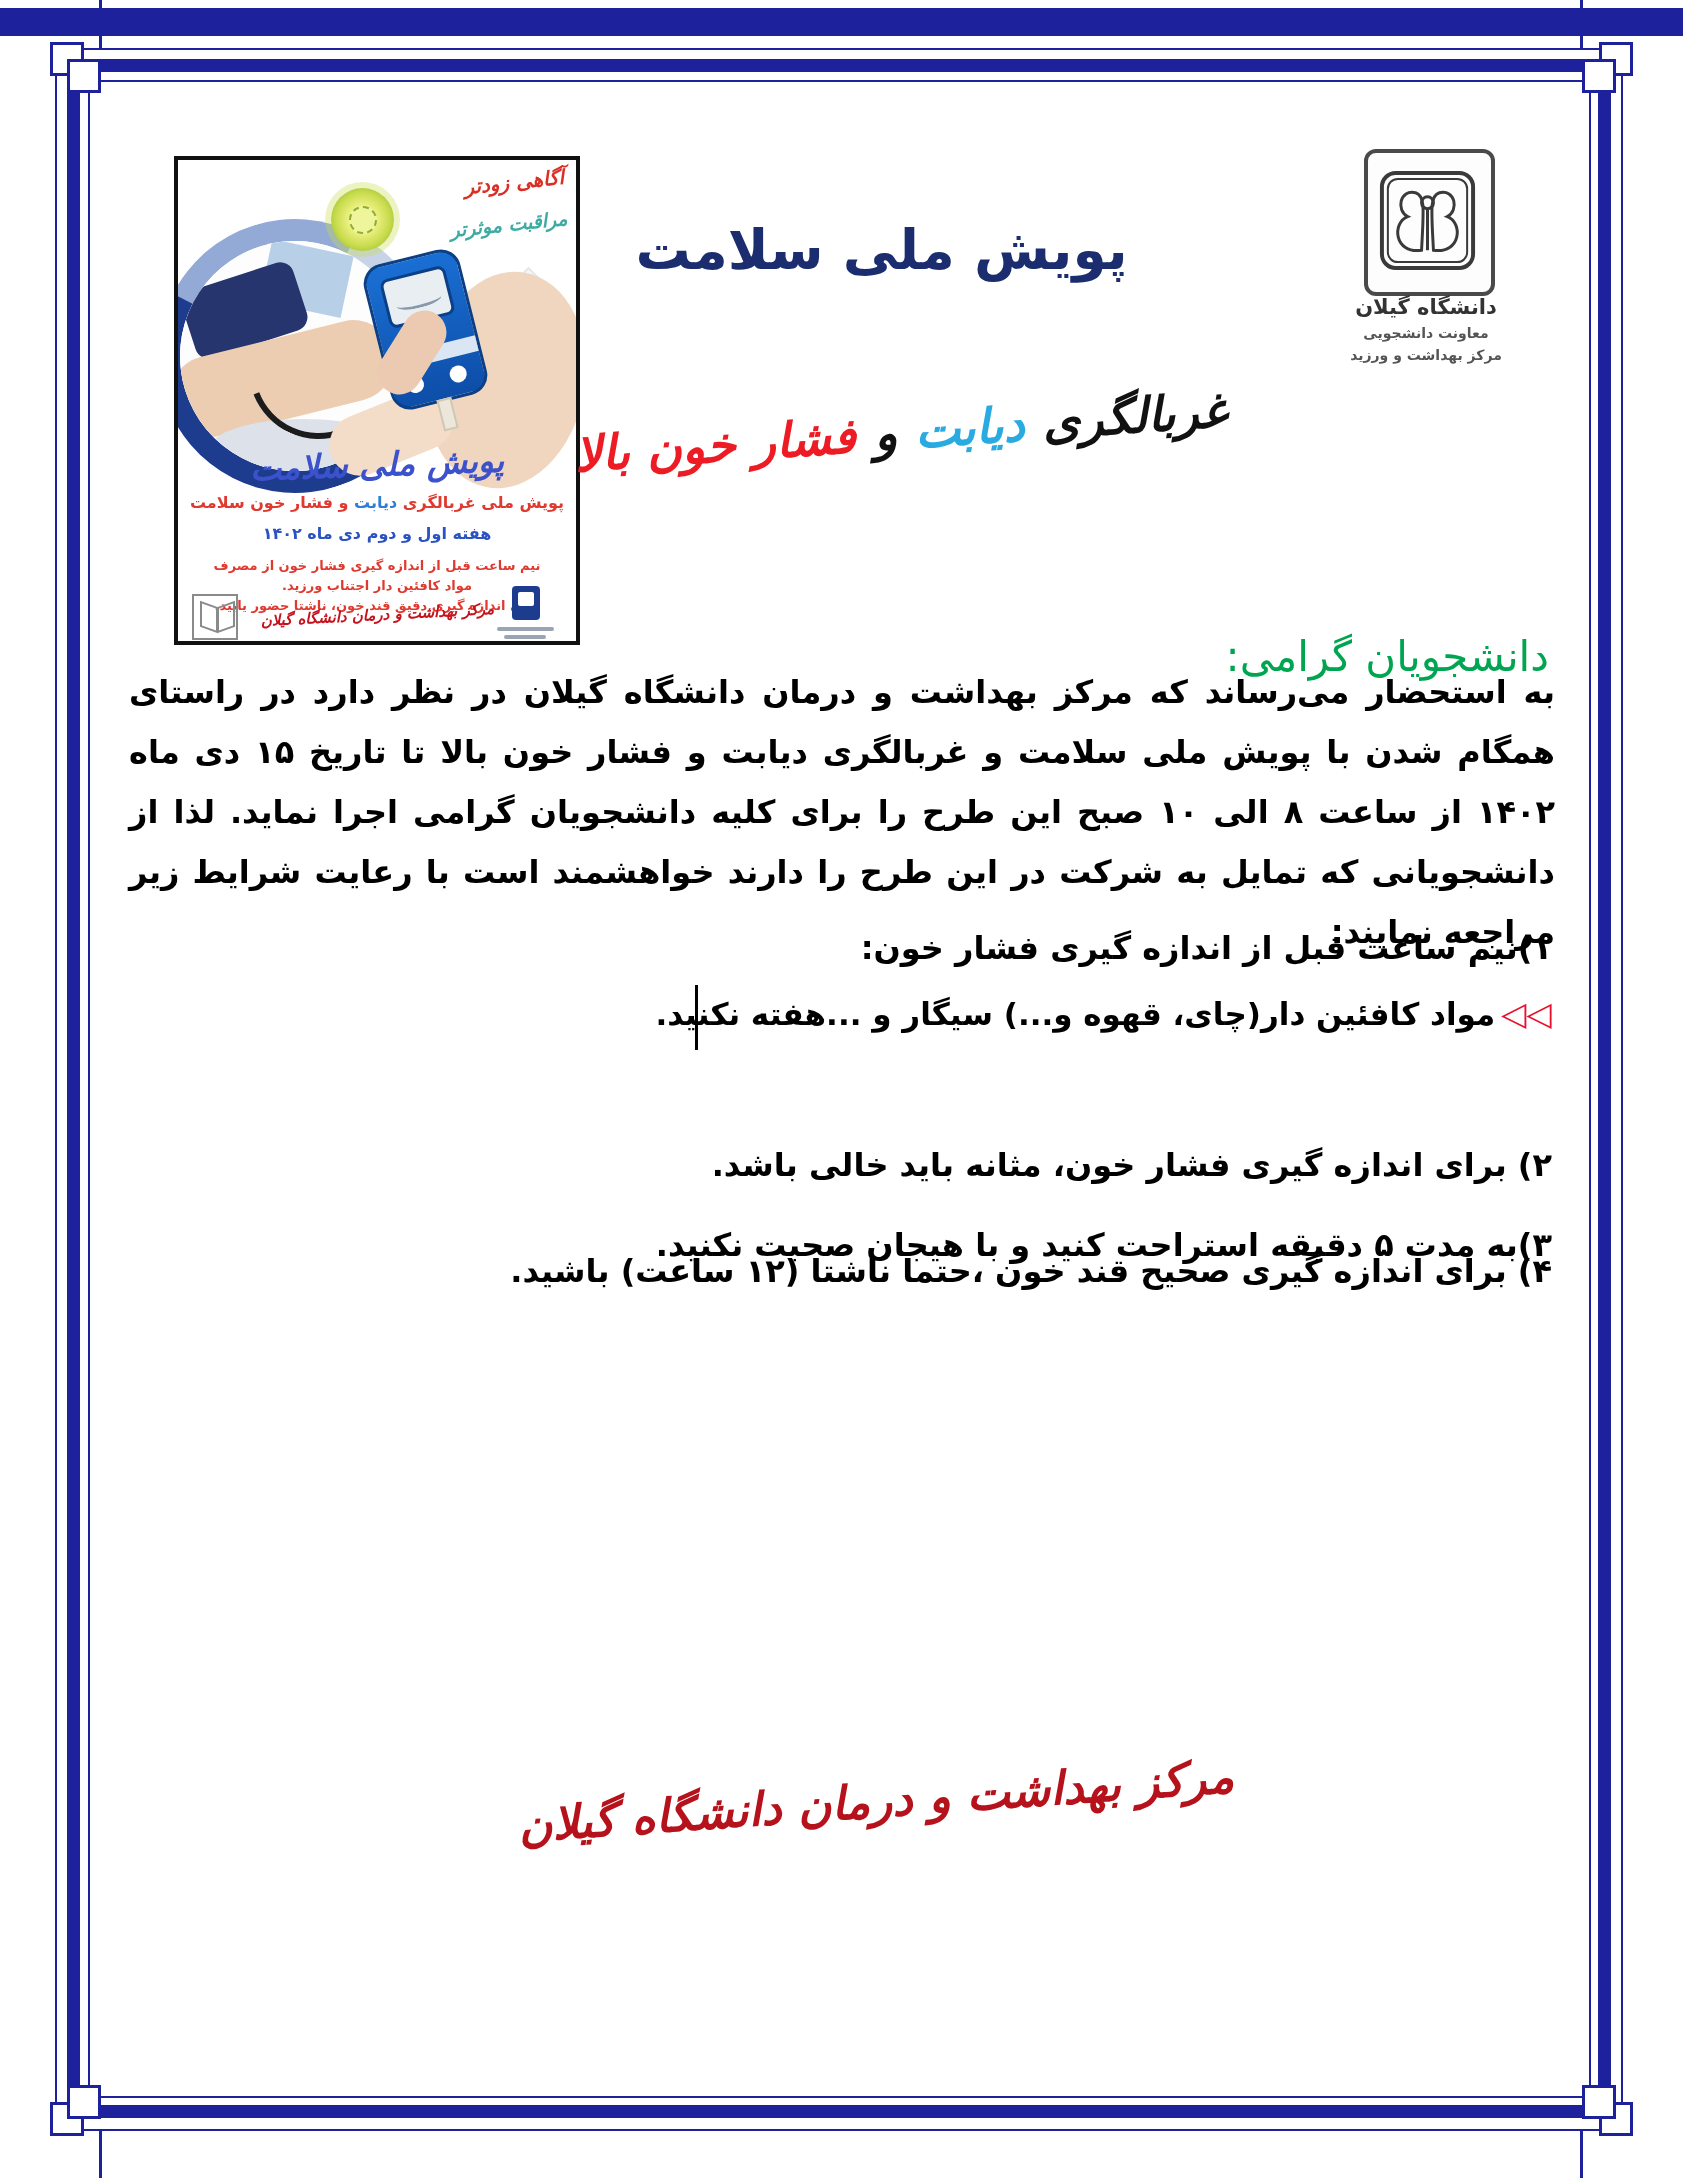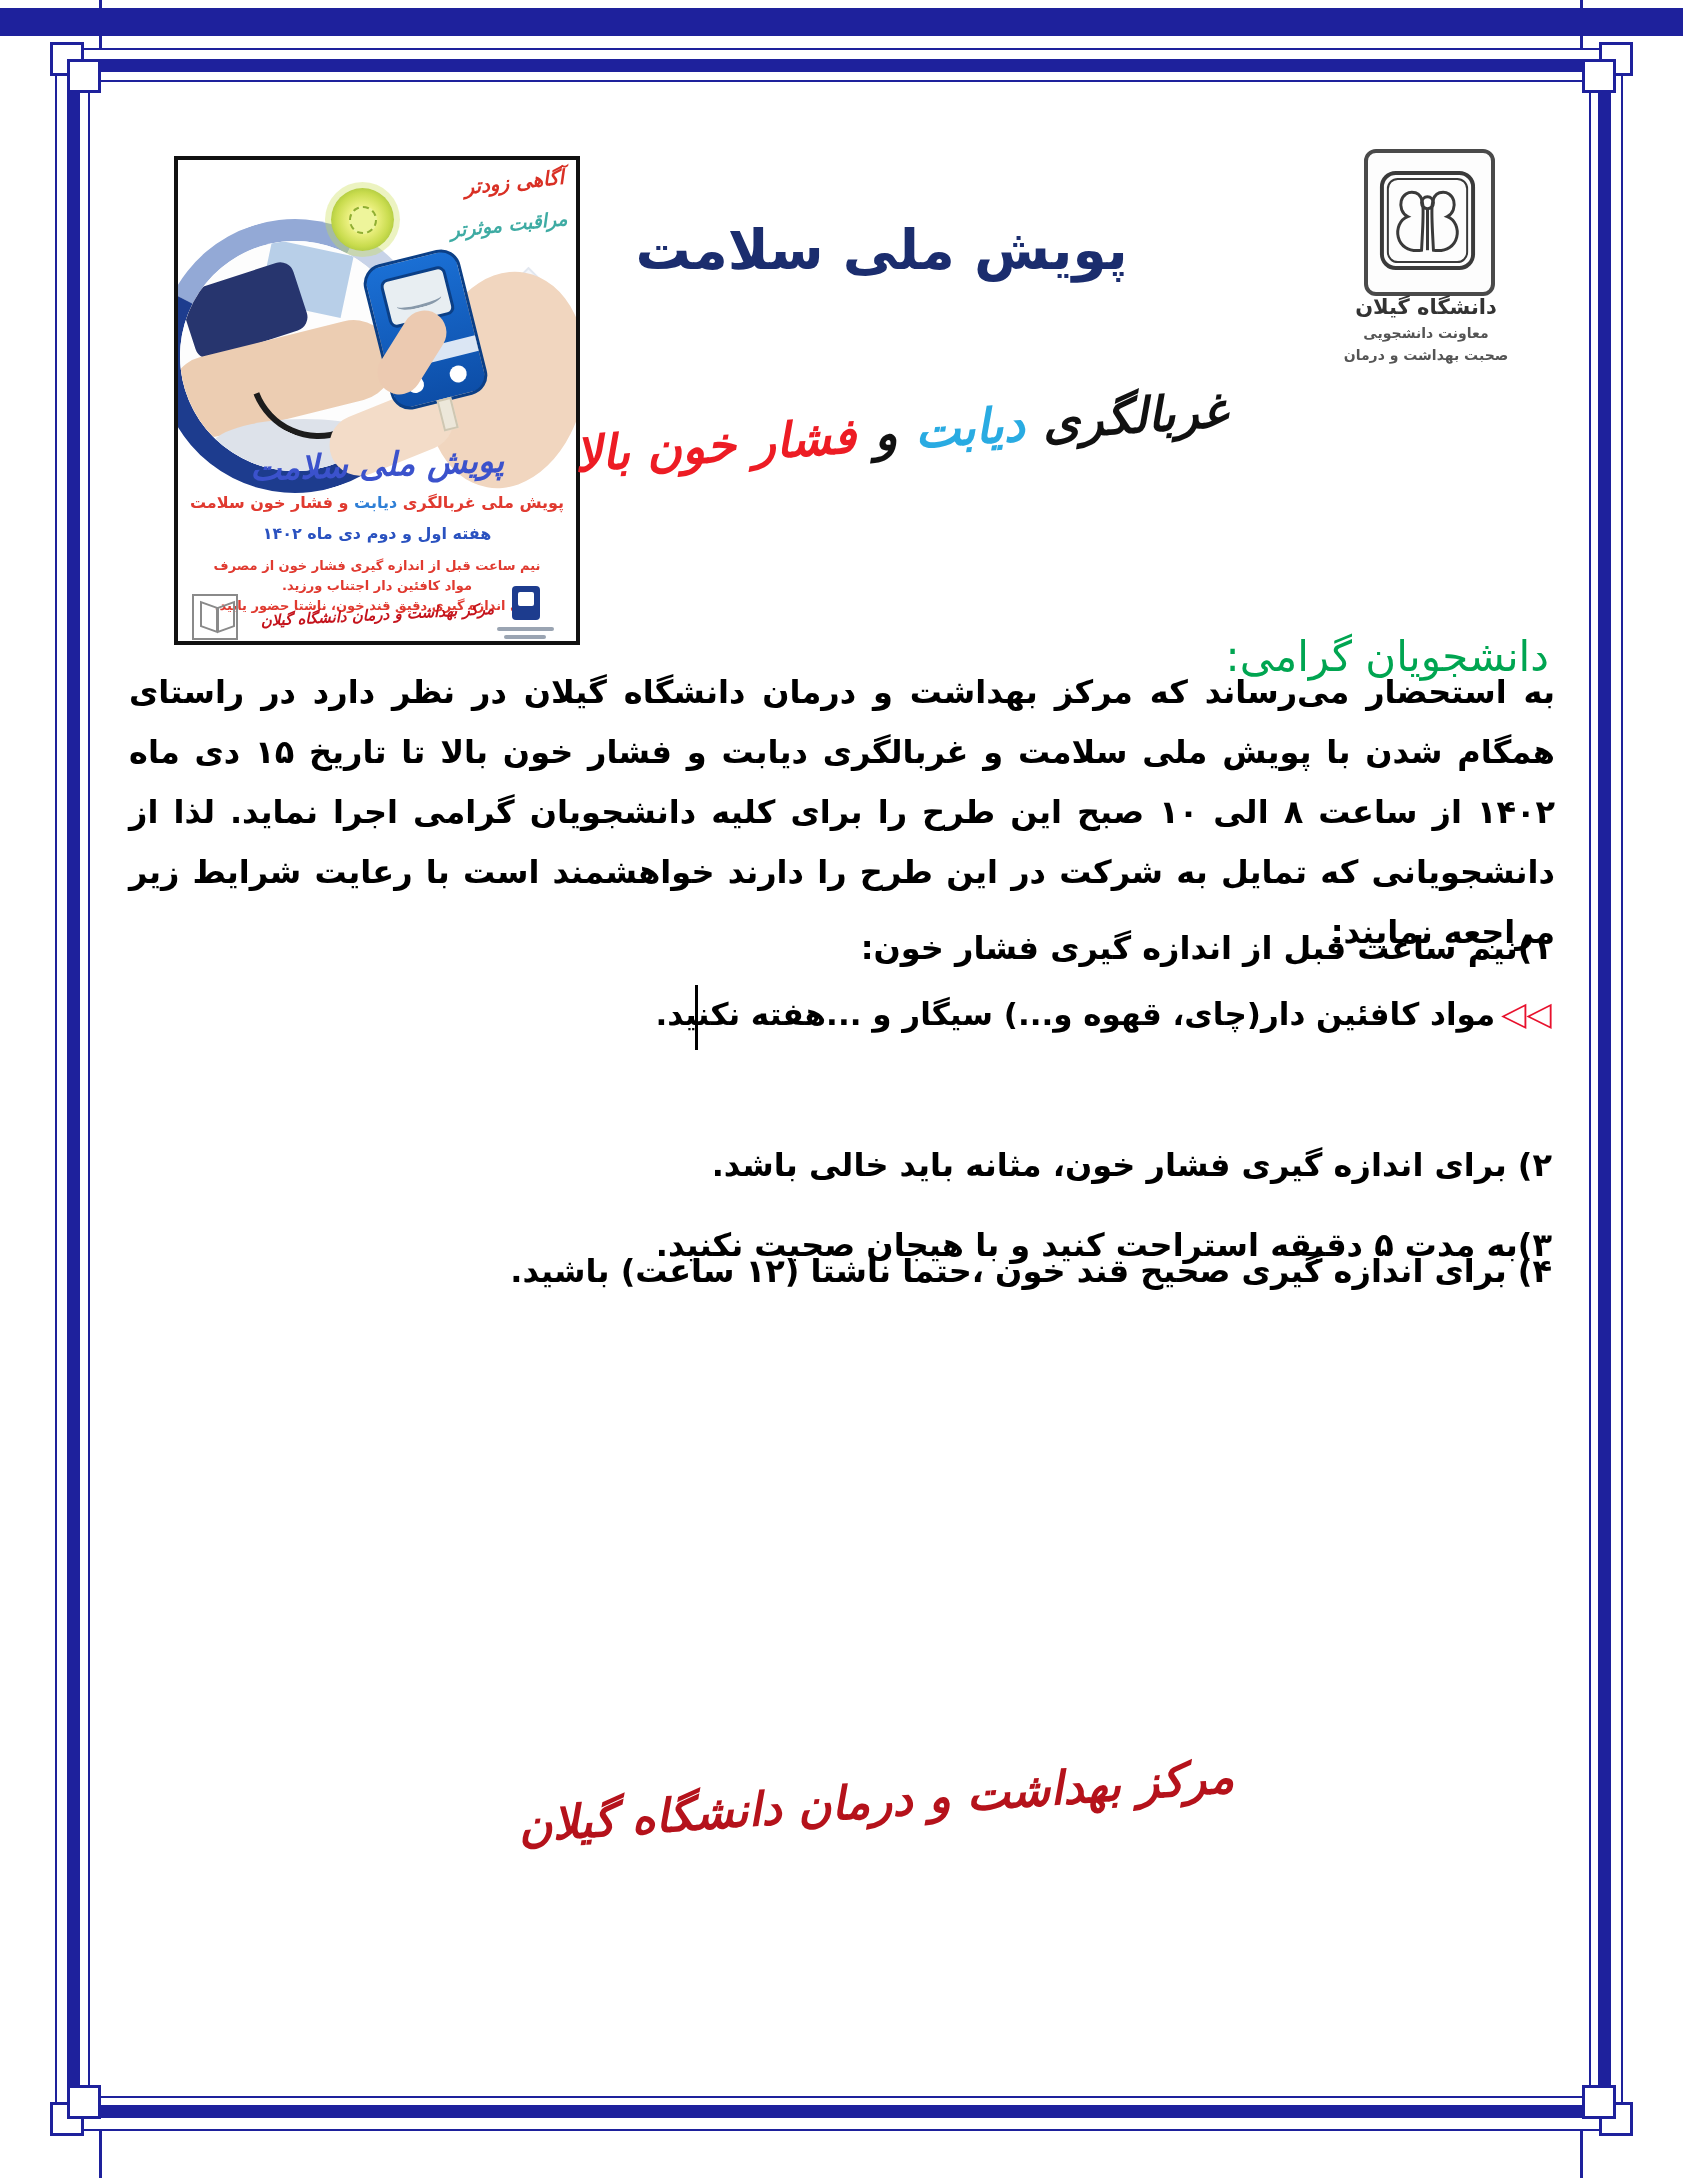--- a/index.html
+++ b/index.html
@@ -215,21 +215,21 @@
       <rect x="8" y="14" width="92" height="96" rx="14" fill="none" stroke="#3a3a3a" stroke-width="4"></rect>
       <rect x="14" y="20" width="80" height="84" rx="10" fill="none" stroke="#3a3a3a" stroke-width="2"></rect>
       <circle cx="54" cy="44" r="6" fill="none" stroke="#3a3a3a" stroke-width="3"></circle>
       <line x1="54" y1="50" x2="54" y2="92" stroke="#3a3a3a" stroke-width="3"></line>
       <path d="M48 92 C20 96 18 64 34 58 C22 52 26 30 42 34 C52 37 50 52 48 92 Z" fill="none" stroke="#3a3a3a" stroke-width="3"></path>
       <path d="M60 92 C88 96 90 64 74 58 C86 52 82 30 66 34 C56 37 58 52 60 92 Z" fill="none" stroke="#3a3a3a" stroke-width="3"></path>
     </svg>
   </div>
   <div class="unilogo-line1">دانشگاه گیلان</div>
   <div class="unilogo-line2">معاونت دانشجویی</div>
-  <div class="unilogo-line3">صحبت بهداشت و درمان</div>
+  <div class="unilogo-line3">مرکز بهداشت و ورزید</div>
 
   <div class="doc-title">پویش ملی سلامت</div>
   <div class="doc-subtitle">
     <span class="sub-black">غربالگری</span><span class="sub-blue">دیابت</span><span class="sub-black">و</span><span class="sub-red">فشار خون بالا</span>
   </div>
 
   <div class="greeting">دانشجویان گرامی:</div>
   <div class="paragraph">به استحضار می‌رساند که مرکز بهداشت و درمان دانشگاه گیلان در نظر دارد در راستای همگام شدن با پویش ملی سلامت و غربالگری دیابت و فشار خون بالا تا تاریخ ۱۵ دی ماه ۱۴۰۲ از ساعت ۸ الی ۱۰ صبح این طرح را برای کلیه دانشجویان گرامی اجرا نماید. لذا از دانشجویانی که تمایل به شرکت در این طرح را دارند خواهشمند است با رعایت شرایط زیر مراجعه نمایند:</div>
 
   <div class="list-item" style="top:929px;">۱)نیم ساعت قبل از اندازه گیری فشار خون:</div>

